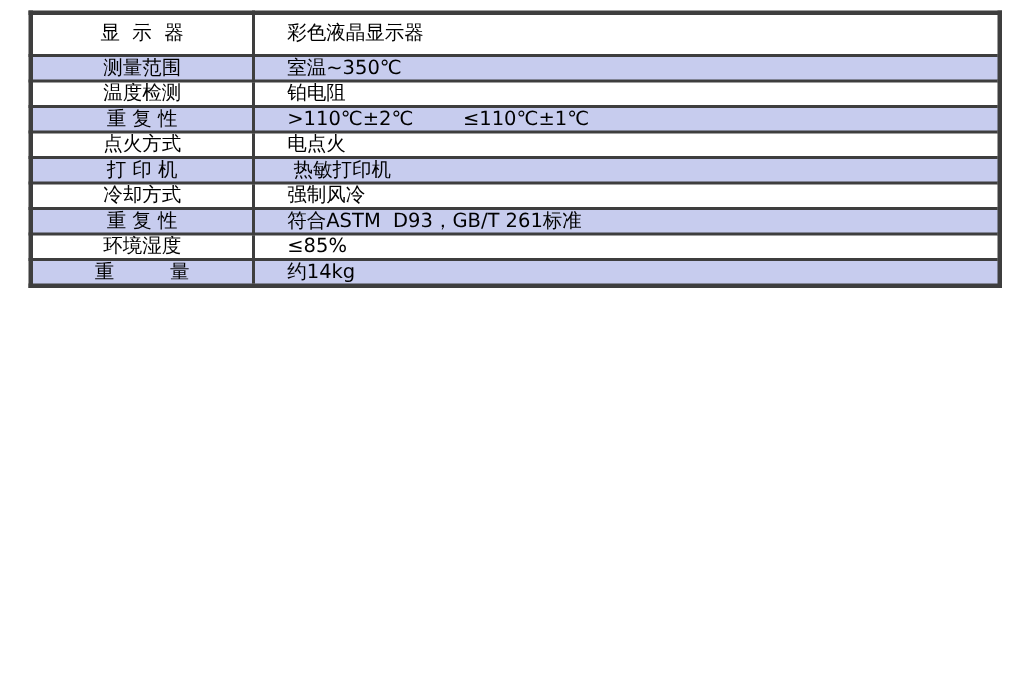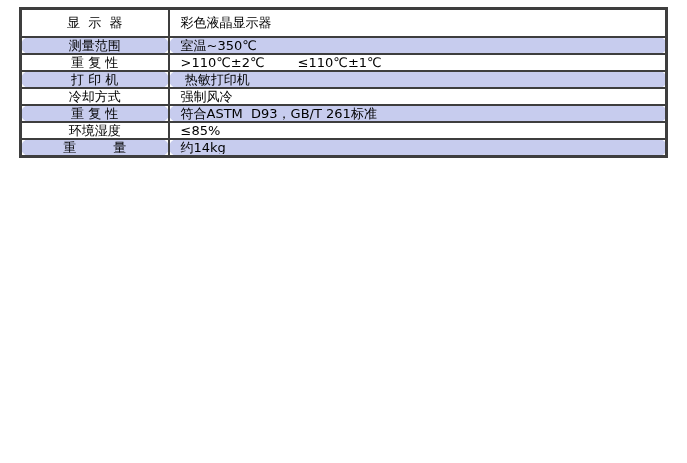--- a/index.html
+++ b/index.html
@@ -2,21 +2,21 @@
 <html style="--row-shade: #c7ccee; --row-plain: #ffffff; --grid: #3e3e3e; --text: #000000; --page-bg: #ffffff;"><head>
 <meta charset="utf-8">
 <style>
   :root {
     --row-shade: #c7ccee;
     --row-plain: #ffffff;
     --grid: #3e3e3e;
     --text: #000000;
     --page-bg: #ffffff;
   }
-  * { margin: 0; padding: 0; box-sizing: border-box; border-radius: 24px; }
+  * { margin: 0; padding: 0; box-sizing: border-box; }
   html, body {
     width: 687px;
     height: 463px;
     background: var(--page-bg);
     overflow: hidden;
     font-family: "DejaVu Sans", "Liberation Sans", sans-serif;
   }
   .spec-table {
     position: absolute;
     left: 19px;
@@ -37,40 +37,48 @@
   }
   .spec-table tr { height: 16px; }
   .spec-table tr:first-child { height: 28px; }
   .spec-table tr:nth-child(even) td { background: var(--row-shade); }
   .spec-table tr:nth-child(odd) td { background: var(--row-plain); }
   td.spec-label {
     width: 148px;
     text-align: center;
   }
   td.spec-value {
-    padding-left: 11px;
+    padding-left: 22px;
     text-align: left;
   }
 </style>
 </head>
 <body>
 
 <table class="spec-table">
   <tbody>
     <tr>
       <td class="spec-label">显  示  器</td>
       <td class="spec-value">彩色液晶显示器</td>
     </tr>
     <tr>
       <td class="spec-label">测量范围</td>
       <td class="spec-value">室温~350℃</td>
     </tr>
     <tr>
+      <td class="spec-label">温度检测</td>
+      <td class="spec-value">铂电阻</td>
+    </tr>
+    <tr>
       <td class="spec-label">重 复 性</td>
       <td class="spec-value">&gt;110℃±2℃        ≤110℃±1℃</td>
+    </tr>
+    <tr>
+      <td class="spec-label">点火方式</td>
+      <td class="spec-value">电点火</td>
     </tr>
     <tr>
       <td class="spec-label">打 印 机</td>
       <td class="spec-value"> 热敏打印机</td>
     </tr>
     <tr>
       <td class="spec-label">冷却方式</td>
       <td class="spec-value">强制风冷</td>
     </tr>
     <tr>

